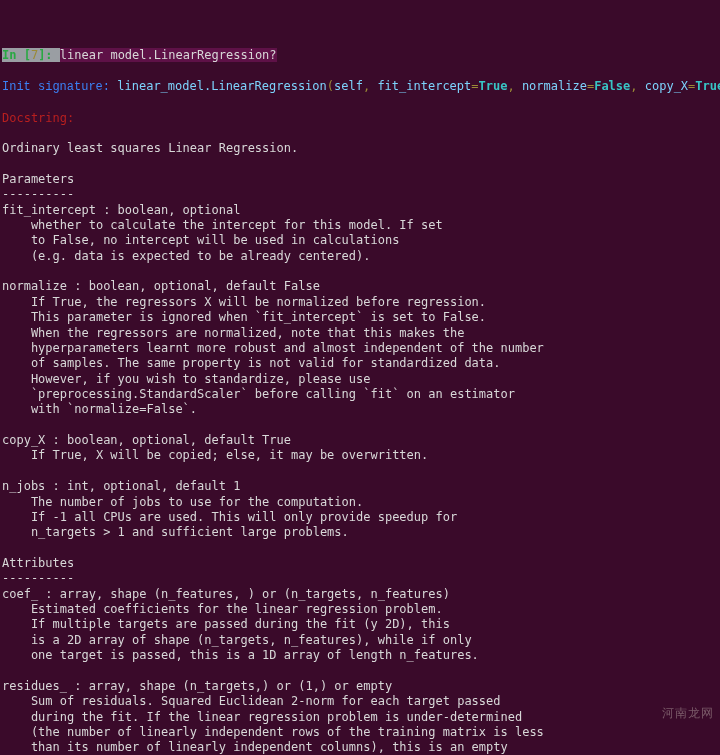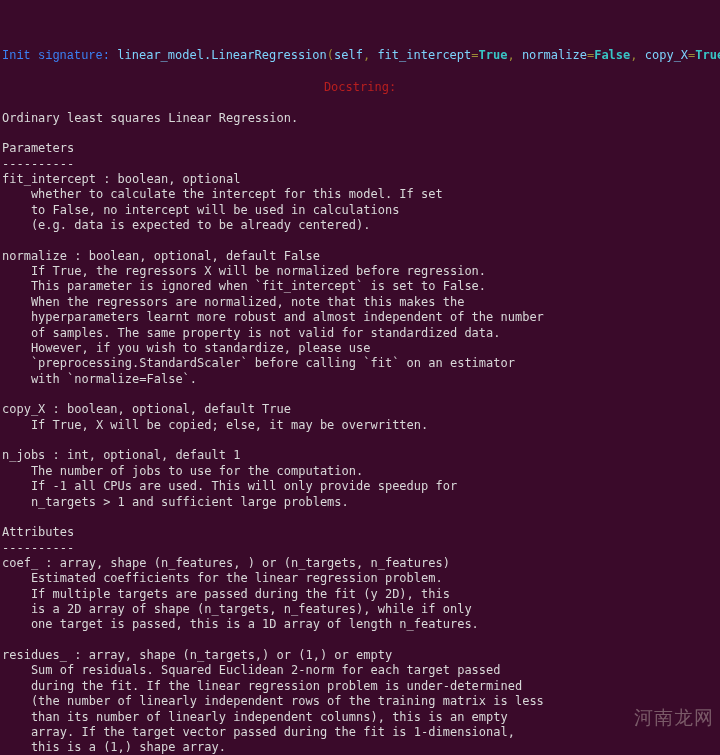--- a/index.html
+++ b/index.html
@@ -17,28 +17,29 @@
   .prompt-in   { color: #2aa843; font-weight: bold; }
   .kw-green    { color: #2aa843; font-weight: bold; }
   .kw-cyan     { color: #38c5c5; }
   .kw-yellow   { color: #9a8a36; }
   .hl-edit     { background:#5e1147; color:#d8d8d8; }
   .sig-red     { color:#3b82f6;font-family:Liberation Mono, monospace; }
   .sig-cyan    { color:#38c5c5;font-weight:bold; }
   .sig-yellow  { color:#9a8a36; }
   .sig-grey    { color:#7dd3fc; }
   .sel         { background:#9a9ea3; color:#2c2c2c; }
-  .doc-red     { color:#b81f1f;text-align:center; }
-  .watermark   { position:absolute; top:706px; right:6px; color:#7a5a68; font-family:sans-serif; font-size:19px; letter-spacing:1px; pointer-events:none; }
+  .doc-red     { color:#b81f1f; }
+  .watermark   { position:absolute; top:706px; right:6px; color:#7a5a68; font-family:sans-serif; font-size:12px; letter-spacing:1px; pointer-events:none; }
 </style>
 </head>
 <body>
 
 <div class="term">
 <div> </div>
+<div><span class="sel"><span class="prompt-in">In [</span><span class="kw-yellow">7</span><span class="prompt-in">]:</span> </span><span class="hl-edit">linear model.LinearRegression?</span></div>
 <div><span class="sig-red">Init signature:</span> <span class="sig-grey">linear_model.LinearRegression</span><span class="sig-yellow">(</span><span class="sig-grey">self</span><span class="sig-yellow">, </span><span class="sig-grey">fit_intercept</span><span class="sig-yellow">=</span><span class="sig-cyan">True</span><span class="sig-yellow">, </span><span class="sig-grey">normalize</span><span class="sig-yellow">=</span><span class="sig-cyan">False</span><span class="sig-yellow">, </span><span class="sig-grey">copy_X</span><span class="sig-yellow">=</span><span class="sig-cyan">True</span></div>
 <div class="doc-red">Docstring:</div>
 <div>Ordinary least squares Linear Regression.
 
 Parameters
 ----------
 fit_intercept : boolean, optional
     whether to calculate the intercept for this model. If set
     to False, no intercept will be used in calculations
     (e.g. data is expected to be already centered).

